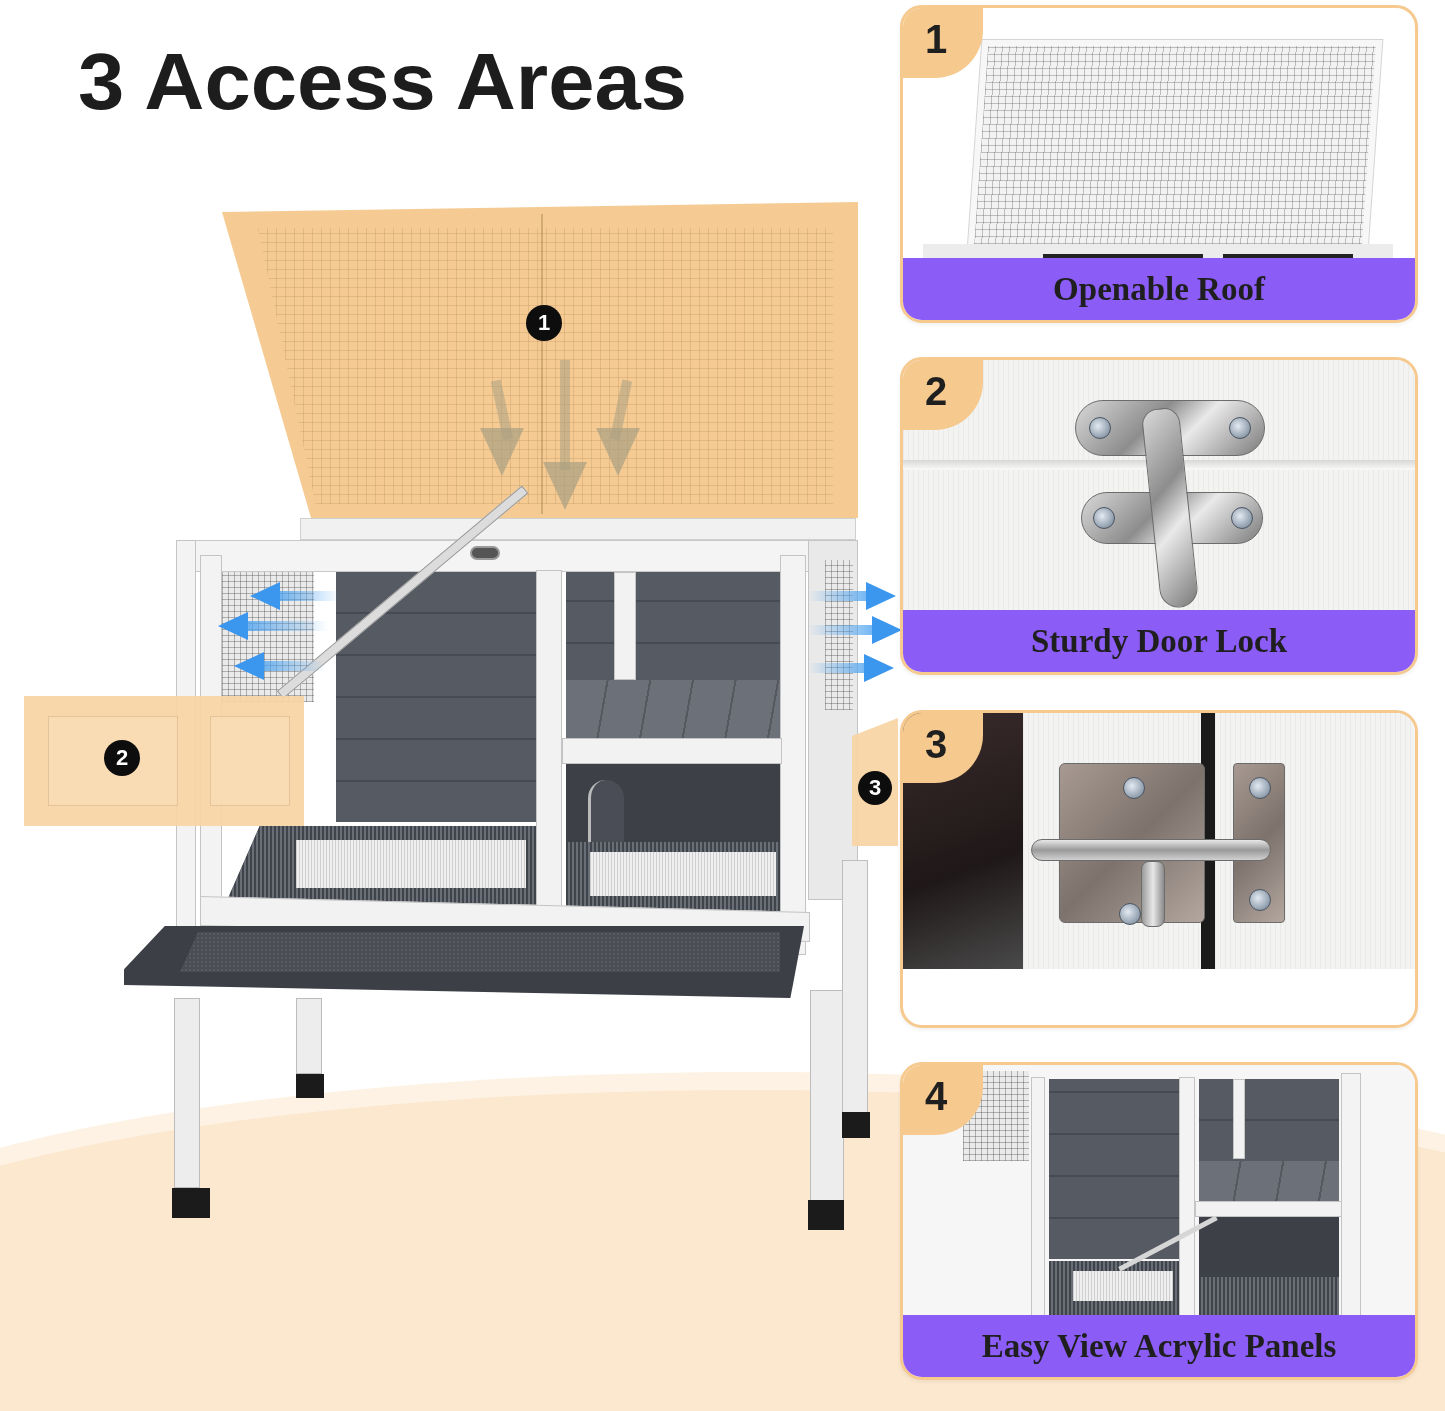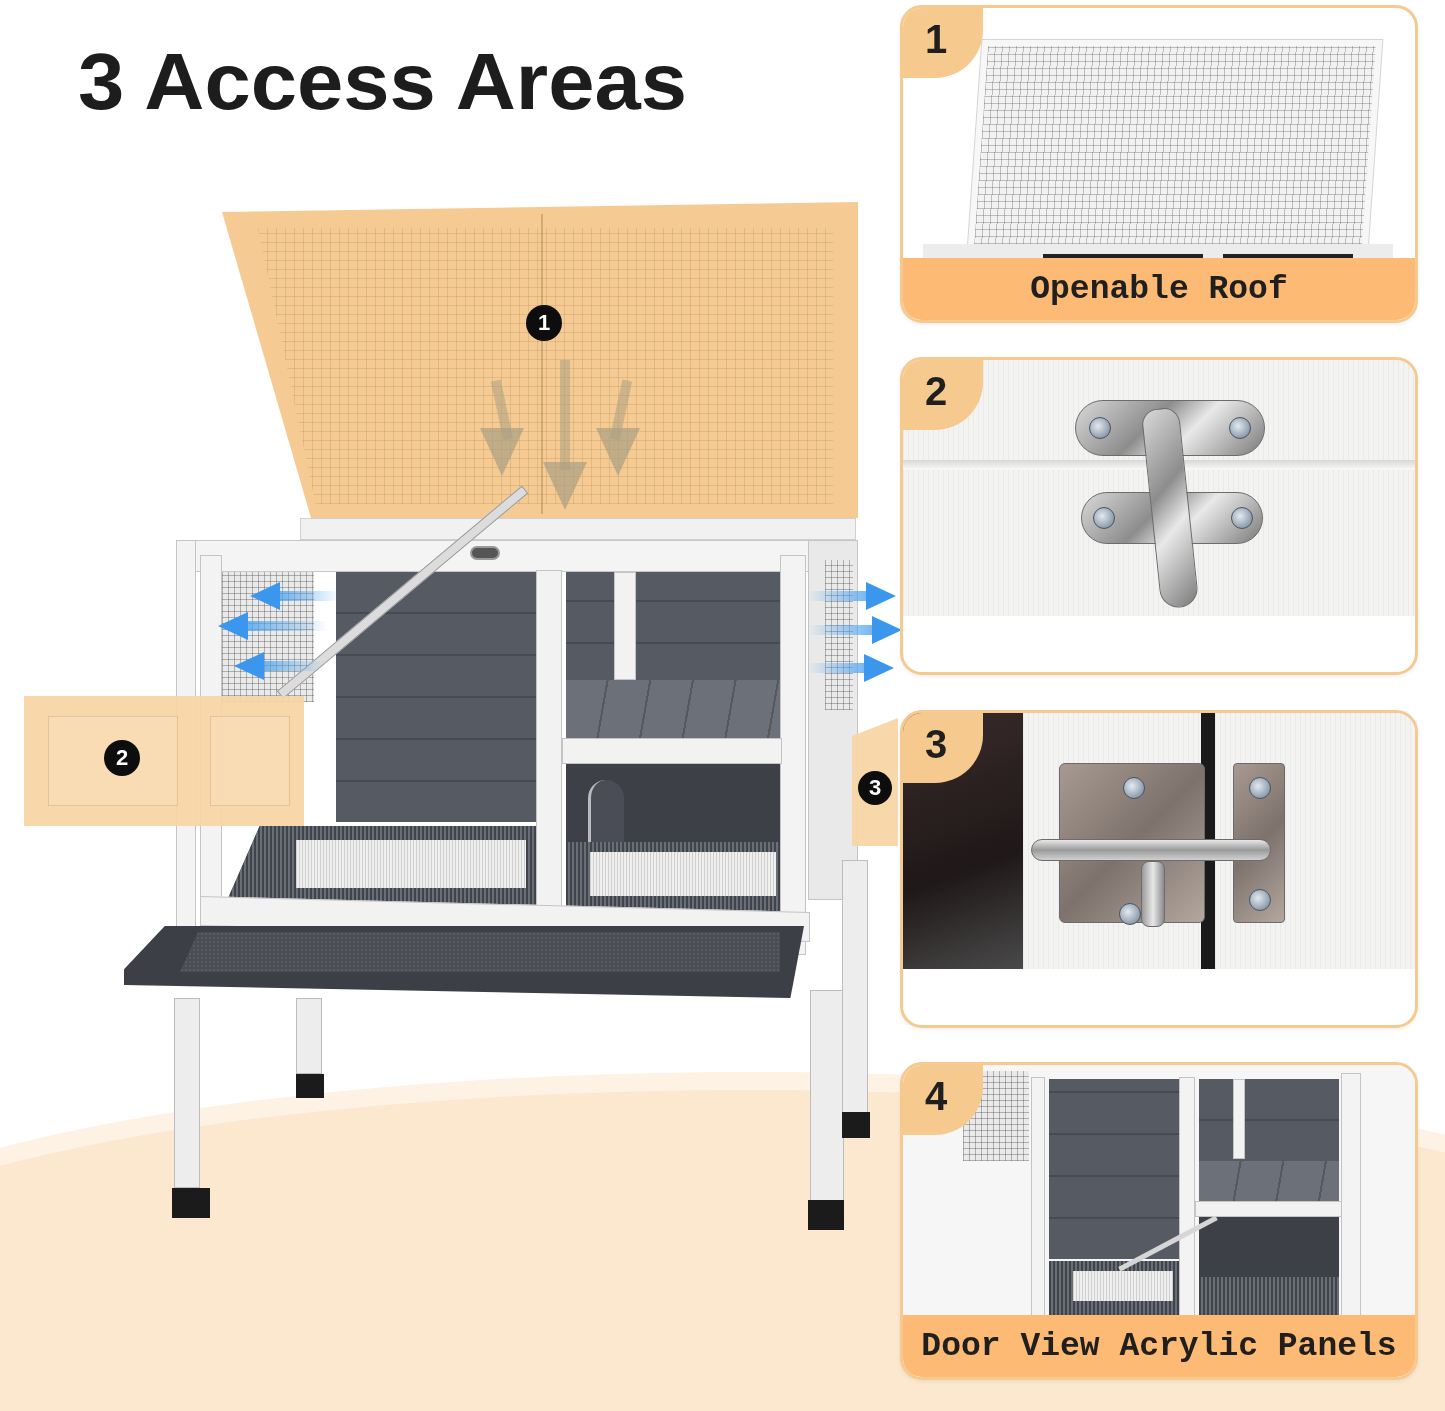--- a/index.html
+++ b/index.html
@@ -96,24 +96,24 @@
     
     .card {
       position: absolute; left: 900px; width: 518px;
       border: 3px solid #f6c98e; border-radius: 22px; overflow: hidden;
       background: #ffffff;
       box-shadow: 0 2px 4px rgba(0,0,0,0.06);
     }
     .card-photo { position: absolute; left: 0; top: 0; right: 0; }
     .card-caption {
       position: absolute; left: 0; right: 0; bottom: 0; height: 62px;
-      background: #fdba74;
+      background: #8b5cf6;
       display: flex; align-items: center; justify-content: center;
       font-size: 33px; font-weight: 700; color: #1f1f1f;
-      font-family: Liberation Mono, monospace;
+      font-family: Liberation Serif, serif;
     }
     .card-number {
       position: absolute; left: 0; top: 0; width: 80px; height: 70px;
       background: #f6c98e; border-bottom-right-radius: 48px;
       display: flex; align-items: center; justify-content: center;
       font-size: 40px; font-weight: 700; color: #1f1f1f; padding-right: 14px; padding-bottom: 8px;
       z-index: 2;
     }
 
     
@@ -256,20 +256,21 @@
     <div class="wood-white" style="left:0;top:110px;width:100%;height:146px;"></div>
     <div class="metal" style="left:172px;top:40px;width:190px;height:56px;border-radius:28px;"></div>
     <div class="metal" style="left:178px;top:132px;width:182px;height:52px;border-radius:26px;"></div>
     <div class="metal" style="left:248px;top:48px;width:38px;height:200px;border-radius:20px 20px 24px 24px;transform:rotate(-6deg);"></div>
     <div class="screw" style="left:186px;top:57px;"></div>
     <div class="screw" style="left:326px;top:57px;"></div>
     <div class="screw" style="left:190px;top:147px;"></div>
     <div class="screw" style="left:328px;top:147px;"></div>
   </div>
   <div class="card-number">2</div>
+  <div class="card-caption">Sturdy Door Lock</div>
 </div>
 
 <div class="card" style="top:710px;height:318px;">
   <div class="card-photo" style="height:256px;">
     <div class="dark-panel" style="left:0;top:0;width:120px;height:256px;background:linear-gradient(160deg,#3a2b2b,#1f1818 60%,#4a4a4a);"></div>
     <div class="wood-white" style="left:120px;top:0;width:178px;height:256px;"></div>
     <div style="position:absolute;left:298px;top:0;width:14px;height:256px;background:#1a1a1a;"></div>
     <div class="wood-white" style="left:312px;top:0;width:206px;height:256px;"></div>
     <div class="metal" style="left:156px;top:50px;width:146px;height:160px;border-radius:6px;background:linear-gradient(135deg,#a89a92,#7d726c 50%,#b3a79f);"></div>
     <div class="metal" style="left:330px;top:50px;width:52px;height:160px;border-radius:4px;background:linear-gradient(135deg,#a89a92,#7d726c 50%,#b3a79f);"></div>
@@ -295,14 +296,14 @@
     <div class="shelf" style="left:296px;top:96px;width:140px;height:40px;"></div>
     <div class="crossbar" style="left:292px;top:136px;width:148px;height:16px;"></div>
     <div class="wall" style="left:296px;top:152px;width:140px;height:60px;background:#3d4047;"></div>
     <div class="floor-grate" style="left:146px;top:196px;width:130px;height:56px;"></div>
     <div class="floor-light" style="left:170px;top:206px;width:100px;height:30px;"></div>
     <div class="floor-grate" style="left:296px;top:212px;width:140px;height:40px;"></div>
     <div class="post" style="left:438px;top:8px;width:20px;height:248px;"></div>
     <div style="position:absolute;left:210px;top:176px;width:110px;height:5px;background:#d6d6d6;transform:rotate(-28deg);"></div>
   </div>
   <div class="card-number">4</div>
-  <div class="card-caption">Door View Acrylic Panels</div>
+  <div class="card-caption">Easy View Acrylic Panels</div>
 </div>
 
 </body></html>

